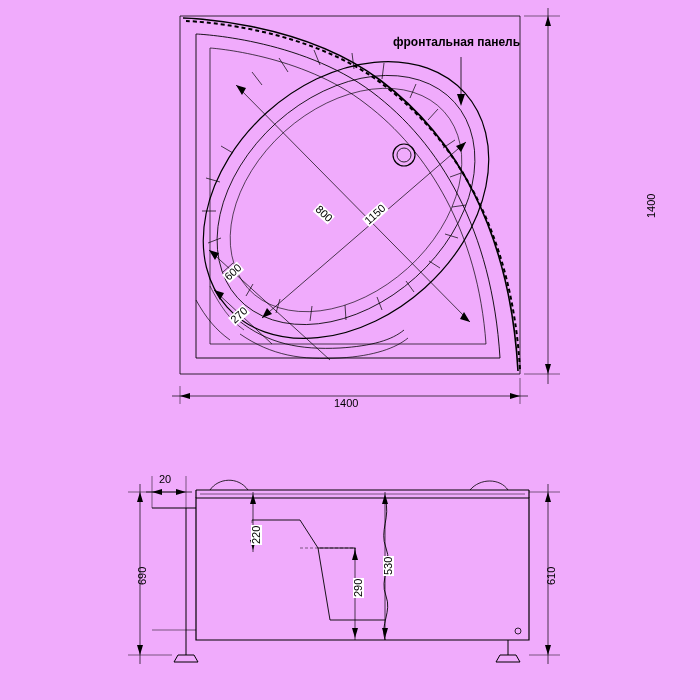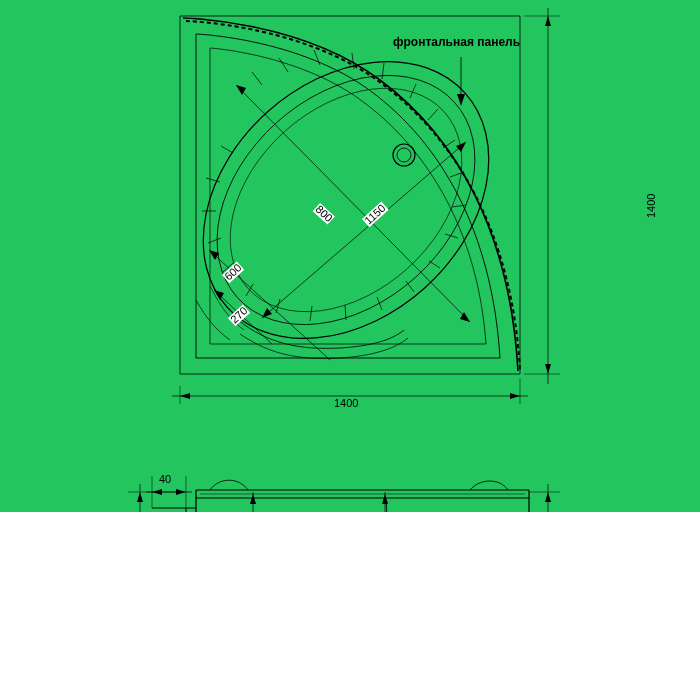--- a/index.html
+++ b/index.html
@@ -6,22 +6,22 @@
     margin: 0;
     padding: 0;
     background: #ffffff;
   }
   body {
     font-family: "Liberation Sans", sans-serif;
   }
   #sheet {
     position: relative;
     width: 700px;
-    height: 512px;
-    background: #22c55e;
+    height: 700px;
+    background: #f0abfc;
     overflow: hidden;
   }
   #sheet svg {
     position: absolute;
     top: 0;
     left: 0;
   }
   .lbl {
     position: absolute;
     font-family: "Liberation Sans", sans-serif;
@@ -248,21 +248,21 @@
   <div class="lbl" style="left:334px; top:398px;">1400</div>
 
   <div class="lbl rot-d1 white-bg" style="left:362px; top:219px;">1150</div>
 
   <div class="lbl rot-d2 white-bg" style="left:320px; top:203px;">800</div>
 
   <div class="lbl rot-d1 white-bg" style="left:222px; top:275px;">600</div>
 
   <div class="lbl rot-d1 white-bg" style="left:228px; top:318px;">270</div>
 
-  <div class="lbl" style="left:159px; top:474px;">40</div>
+  <div class="lbl" style="left:159px; top:474px;">20</div>
 
   <div class="lbl rot" style="left:137px; top:585px;">690</div>
 
   <div class="lbl rot" style="left:546px; top:585px;">610</div>
 
   <div class="lbl rot white-bg" style="left:251px; top:545px;">220</div>
 
   <div class="lbl rot white-bg" style="left:383px; top:576px;">530</div>
 
   <div class="lbl rot white-bg" style="left:353px; top:598px;">290</div>

